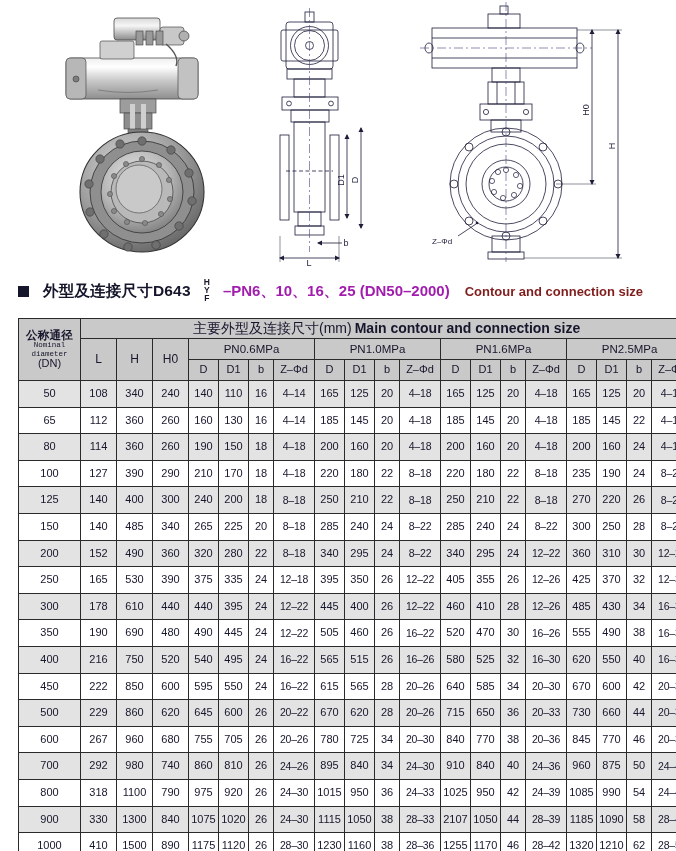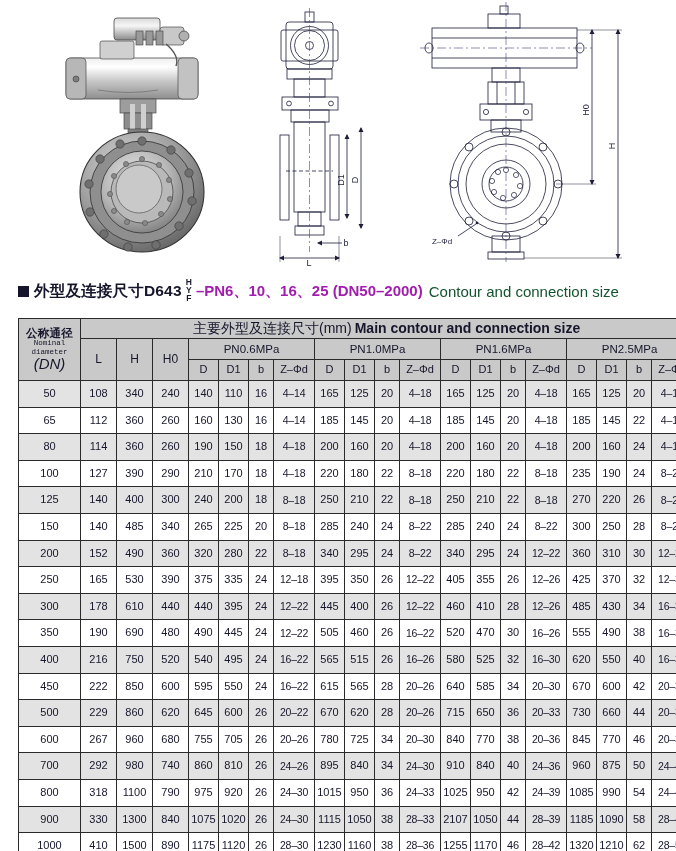--- a/index.html
+++ b/index.html
@@ -39,21 +39,21 @@
 
   
   .section-head {
     position: absolute;
     top: 278px;
     left: 18px;
     right: 12px;
     height: 26px;
     display: flex;
     align-items: center;
-    gap: 3px;
+    gap: 12px;
     white-space: nowrap;
   }
   .bullet-square {
     width: 11px;
     height: 11px;
     background: #15152b;
     flex: 0 0 auto;
     margin-right: 2px;
   }
   .head-cn {
@@ -74,23 +74,23 @@
     justify-content: center;
     vertical-align: middle;
     line-height: 0.92;
     font-size: 8.5px;
     font-weight: 700;
     margin: 0 1px;
     position: relative;
     top: 0px;
   }
   .head-en {
-    font-size: 15px;
-    font-weight: 400;
-    color: #14532d;
+    font-size: 13px;
+    font-weight: 700;
+    color: #7f1d1d;
     margin-left: 3px;
   }
 
   
   .table-wrap {
     position: absolute;
     top: 318px;
     left: 18px;
     width: 642px;
   }
@@ -129,23 +129,22 @@
     letter-spacing: 0.3px;
     display: block;
   }
   .th-dn .en {
     font-size: 7.5px;
     display: block;
     line-height: 1.12;
     font-family: Liberation Mono, monospace;
   }
   .th-dn .dn {
-    font-size: 15px;
+    font-size: 11px;
     display: block;
-    font-style: italic;
   }
   .th-lhh { height: 40px; font-size: 12px; }
   .th-pn  { height: 20px; font-size: 11.5px; }
   .th-sub { height: 20px; font-size: 11px; }
 
   tbody td {
     height: 25.6px;
     font-size: 11px;
   }
   tr.shade td { background: #e3e3e3; }

